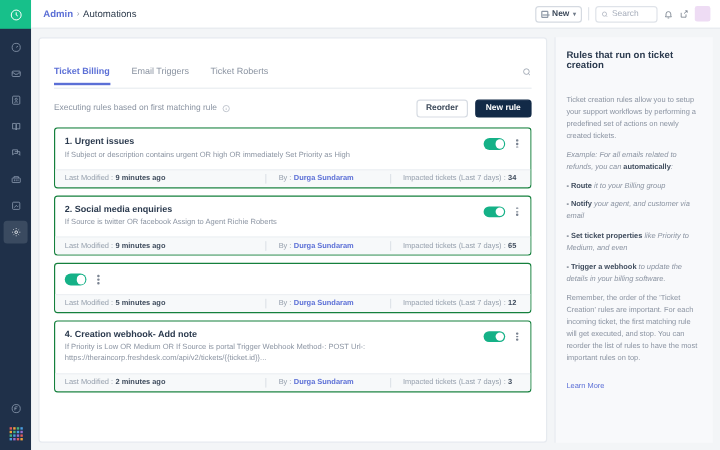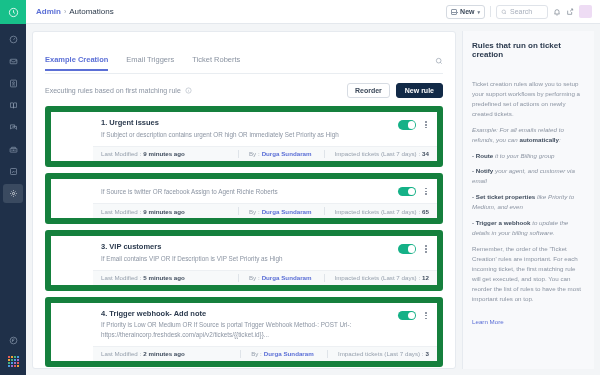--- a/index.html
+++ b/index.html
@@ -102,22 +102,22 @@
   }
   .btn-newrule {
     background: #122a47; border: 1px solid #122a47; border-radius: 3px;
     height: 15px; padding: 0 8px; font-size: 7px; color: #ffffff; font-weight: 700;
     display: flex; align-items: center;
   }
 
   
   .rules { margin-top: 8px; overflow: hidden; flex: 1; }
   .rule-card {
-    border: 6px solid #15803d; border-radius: 3px; background: #fff;
-    margin-bottom: 6px; overflow: hidden; padding-left: 42px;
+    border: 1px solid #15803d; border-radius: 3px; background: #fff;
+    margin-bottom: 6px; overflow: hidden;
   }
   .rule-top { display: flex; align-items: flex-start; padding: 6px 8px 7px 8px; }
   .rule-texts { min-width: 0; flex: 1; }
   .rule-title { font-size: 7.5px; font-weight: 700; color: #2b3a4e; }
   .rule-title .num { font-weight: 700; }
   .rule-desc { font-size: 6.3px; color: #8b94a2; margin-top: 2.5px; line-height: 1.45; }
   .rule-ctrl { display: flex; align-items: center; gap: 7px; padding-top: 2px; }
   .toggle {
     width: 18px; height: 9.5px; border-radius: 6px; background: #15b187;
     position: relative; flex: 0 0 18px;
@@ -282,21 +282,21 @@
         </span>
         <span class="avatar-chip"></span>
       </div>
     </header>
 
     <div class="body">
 
       <section class="main-card">
 
         <div class="tabs">
-          <div class="tab active">Example Creation</div>
+          <div class="tab active">Ticket Billing</div>
           <div class="tab">Email Triggers</div>
           <div class="tab">Ticket Roberts</div>
           <div class="tab-search">
             <svg width="8" height="8" viewBox="0 0 24 24" fill="none" stroke="currentColor" stroke-width="2.1">
               <circle cx="11" cy="11" r="7"></circle>
                 <path d="M20 20l-4.2-4.2"></path>
             </svg>
           </div>
         </div>
 
@@ -343,20 +343,21 @@
                 <span class="foot-div"></span>
                 <span class="foot-cell c3" style="padding-left:10px">
                   <span>Impacted tickets (Last 7 days) :</span>
                   <span class="foot-strong">34</span>
                 </span>
               </div>
             </div>
             <div class="rule-card">
               <div class="rule-top">
                 <div class="rule-texts">
+                  <div class="rule-title"><span class="num">2.</span> <span>Social media enquiries</span></div>
                   <div class="rule-desc">If Source is twitter OR facebook Assign to Agent Richie Roberts</div>
                 </div>
                 <div class="rule-ctrl">
                   <div class="toggle"></div>
                   <div class="kebab">
                     <i></i>
                     <i></i>
                     <i></i>
                   </div>
                 </div>
@@ -373,24 +374,20 @@
                 </span>
                 <span class="foot-div"></span>
                 <span class="foot-cell c3" style="padding-left:10px">
                   <span>Impacted tickets (Last 7 days) :</span>
                   <span class="foot-strong">65</span>
                 </span>
               </div>
             </div>
             <div class="rule-card">
               <div class="rule-top">
-                <div class="rule-texts">
-                  <div class="rule-title"><span class="num">3.</span> <span>VIP customers</span></div>
-                  <div class="rule-desc">If Email contains VIP OR If Description is VIP Set Priority as High</div>
-                </div>
                 <div class="rule-ctrl">
                   <div class="toggle"></div>
                   <div class="kebab">
                     <i></i>
                     <i></i>
                     <i></i>
                   </div>
                 </div>
               </div>
               <div class="rule-foot">
@@ -406,21 +403,21 @@
                 <span class="foot-div"></span>
                 <span class="foot-cell c3" style="padding-left:10px">
                   <span>Impacted tickets (Last 7 days) :</span>
                   <span class="foot-strong">12</span>
                 </span>
               </div>
             </div>
             <div class="rule-card">
               <div class="rule-top">
                 <div class="rule-texts">
-                  <div class="rule-title"><span class="num">4.</span> <span>Trigger webhook- Add note</span></div>
+                  <div class="rule-title"><span class="num">4.</span> <span>Creation webhook- Add note</span></div>
                   <div class="rule-desc">If Priority is Low OR Medium OR If Source is portal Trigger Webhook Method-: POST Url-: https://theraincorp.freshdesk.com/api/v2/tickets/{{ticket.id}}...</div>
                 </div>
                 <div class="rule-ctrl">
                   <div class="toggle"></div>
                   <div class="kebab">
                     <i></i>
                     <i></i>
                     <i></i>
                   </div>
                 </div>

